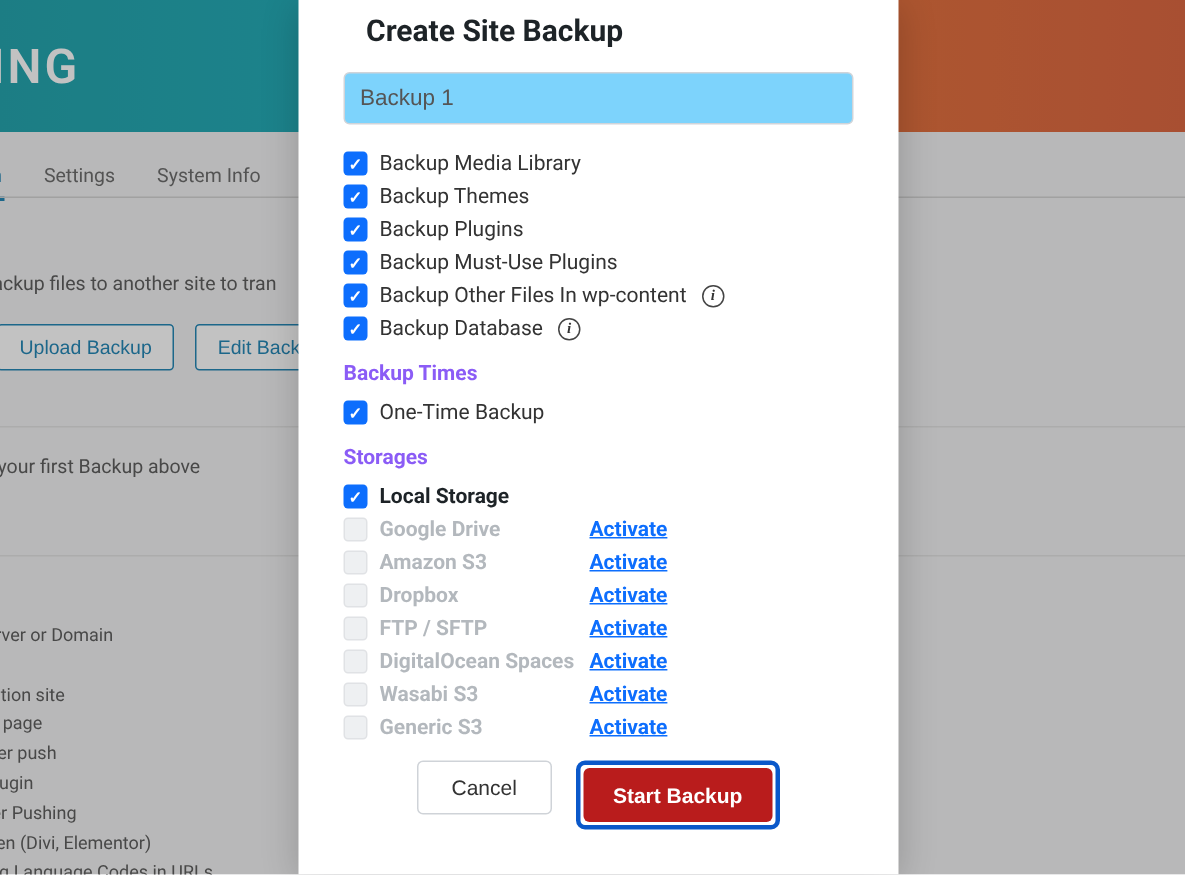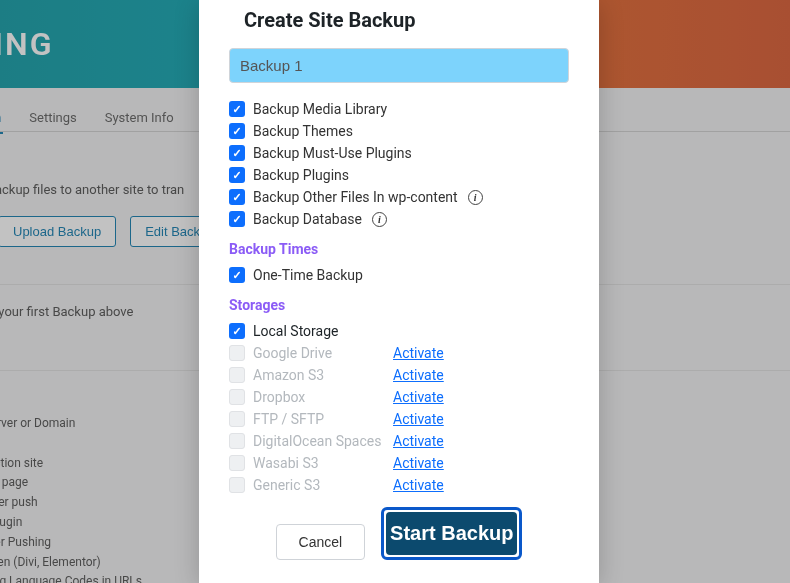--- a/index.html
+++ b/index.html
@@ -78,36 +78,36 @@
   .chk.disabled { background:#eef0f2; border:1px solid #e0e2e5;}
   .info-icon {
     display:inline-flex; width:15px;height:15px;border:1.3px solid #444;border-radius:50%;
     align-items:center;justify-content:center;font-size:10px;font-weight:700;
     margin-left:2px; font-family:Georgia,serif; font-style:italic;
   }
   .section-h {
     font-size:14px; font-weight:700; margin:14px 0 10px 0; color:#8b5cf6;
   }
   .storage-row {
-    display:flex; align-items:center; margin-bottom:6px;
+    display:flex; align-items:center; margin-bottom:6px;font-weight:bold;
   }
   .storage-row .chk { margin-right:8px;}
   .storage-row .sname { font-size:14px; width:140px;}
   .storage-row.disabled .sname { color:#b3b8bd;}
   .storage-row a { color:#0d6efd; text-decoration:underline; font-size:14px; cursor:pointer;}
   .modal-footer {
-    display:flex; justify-content:center; gap:16px; margin-top:14px; align-items:flex-end;
+    display:flex; justify-content:center; gap:16px; margin-top:14px; align-items:flex-start;
   }
   .btn-cancel {
     background:#fff; border:1px solid #cfd3d8; color:#333; padding:9px 22px;
     font-size:14px; border-radius:4px; cursor:pointer;
   }
   .btn-primary {
-    background:#0c4a6e; color:#fff; border:none; padding:10px 4px;
-    font-size:20px; font-weight:600; border-radius:4px; cursor:pointer;
+    background:#b91c1c; color:#fff; border:none; padding:10px 20px;
+    font-size:14px; font-weight:600; border-radius:4px; cursor:pointer;
   }
   .btn-primary-wrap {
     border:3px solid #0a58ca; padding:2px; border-radius:6px;
   }
 </style>
 </head>
 <body>
 
 <div class="bg">
   <div class="bg-banner">
@@ -150,25 +150,25 @@
       <div class="chk-row">
         <span class="chk on"></span>
         <span>Backup Media Library</span>
       </div>
       <div class="chk-row">
         <span class="chk on"></span>
         <span>Backup Themes</span>
       </div>
       <div class="chk-row">
         <span class="chk on"></span>
+        <span>Backup Plugins</span>
+      </div>
+      <div class="chk-row">
+        <span class="chk on"></span>
         <span>Backup Must-Use Plugins</span>
-      </div>
-      <div class="chk-row">
-        <span class="chk on"></span>
-        <span>Backup Plugins</span>
       </div>
       <div class="chk-row">
         <span class="chk on"></span>
         <span>Backup Other Files In wp-content</span>
         <span class="info-icon">i</span>
       </div>
       <div class="chk-row">
         <span class="chk on"></span>
         <span>Backup Database</span>
         <span class="info-icon">i</span>

